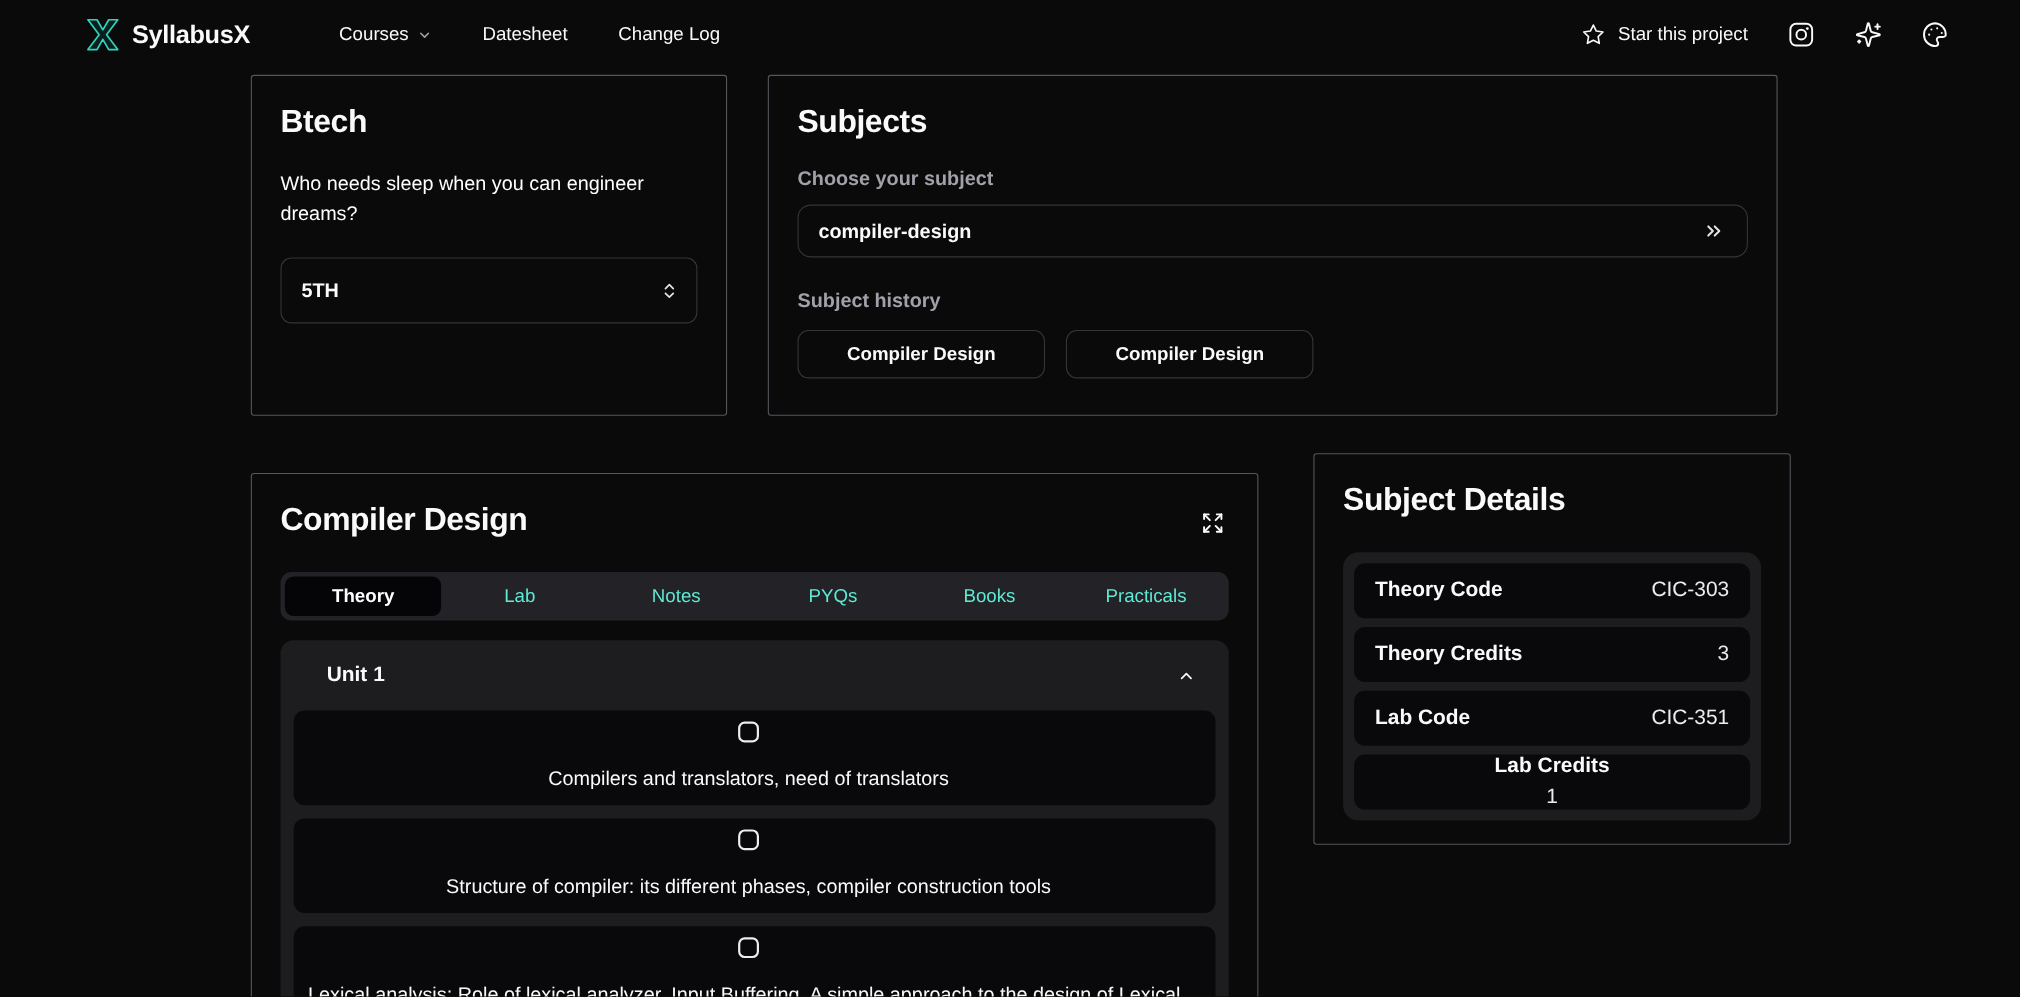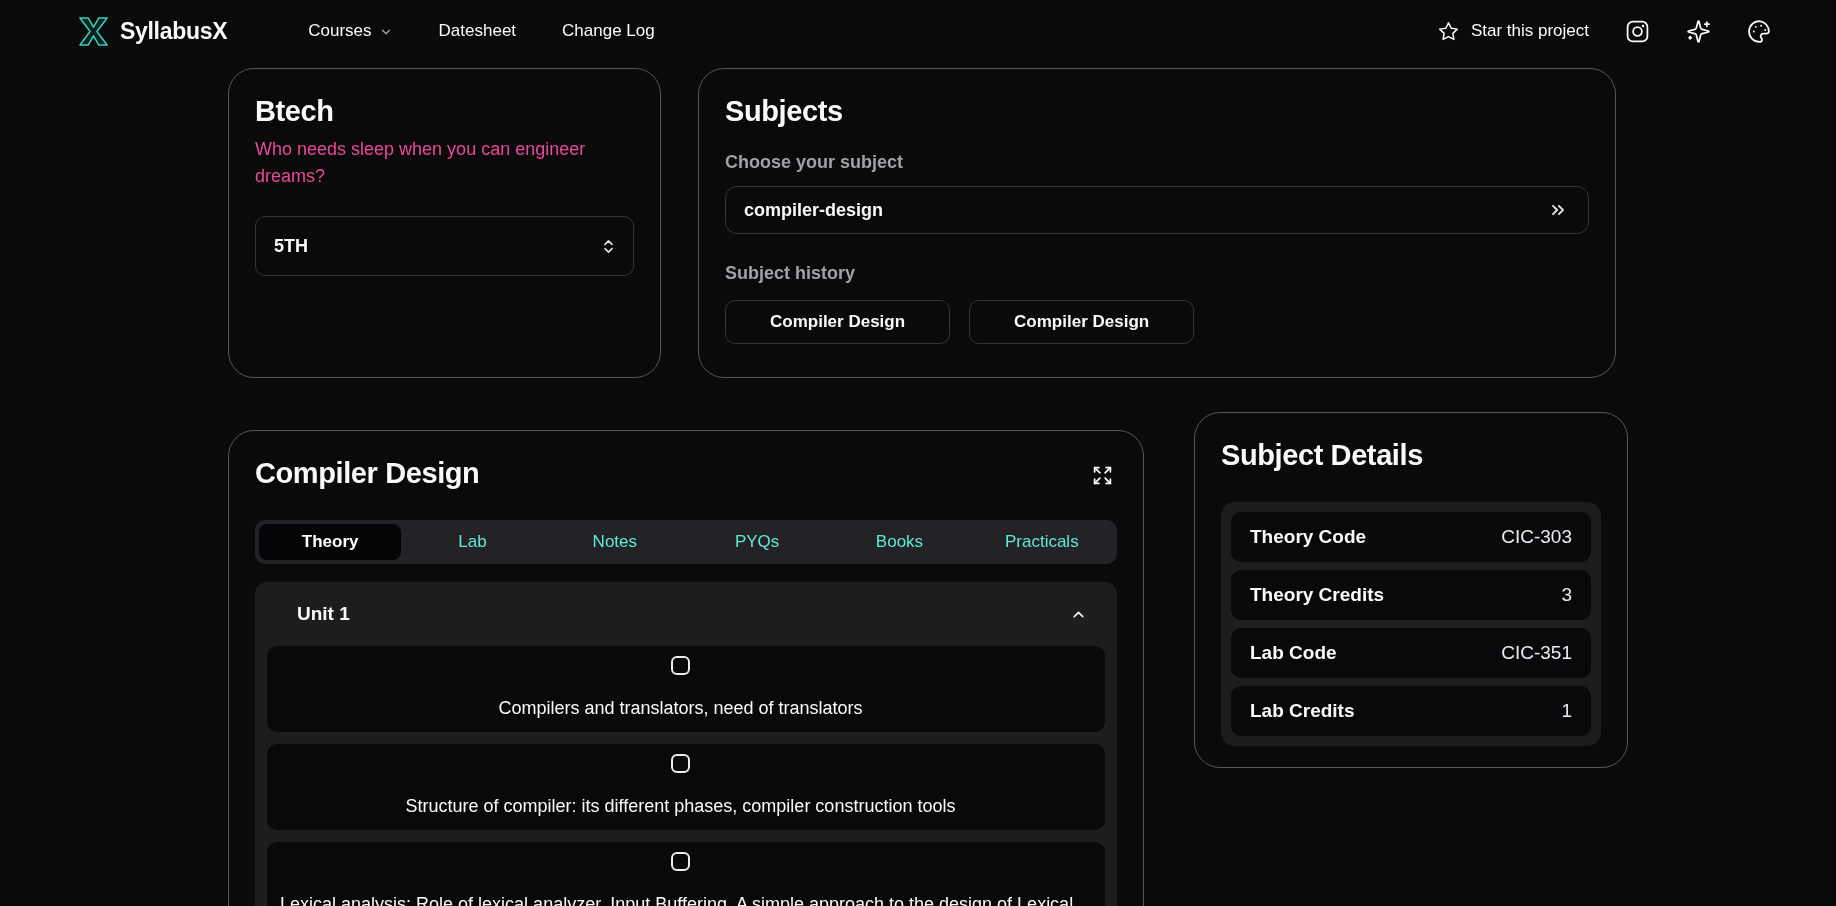--- a/index.html
+++ b/index.html
@@ -29,32 +29,32 @@
   .star-btn { display:flex; align-items:center; gap:12px; background:none; border:none; color:#fafafa; font-size:17px; font-weight:500; font-family:inherit; cursor:pointer; }
   .star-btn svg { width:21px; height:21px; }
   .icon-btn { background:none; border:none; color:#fafafa; cursor:pointer; padding:0; }
   .icon-btn svg { width:25px; height:25px; }
 
   
   .card {
     position:absolute;
     background:#0a0a0a;
     border:1px solid #55555c;
-    border-radius:26px;
+    border-radius:3px;
     padding:26px;
   }
   .card-title { font-size:29px; font-weight:700; letter-spacing:-0.4px; }
 
   .card-btech    { left:228px;  top:68px;  width:433px; height:310px; }
   .card-subjects { left:698px;  top:68px;  width:918px; height:310px; }
   .card-subject  { left:228px;  top:430px; width:916px; height:566px; }
   .card-details  { left:1194px; top:412px; width:434px; height:356px; }
 
   
-  .subtitle { margin-top:8px; font-size:18px; line-height:1.5; color:#ec4899; padding-right:28px; }
+  .subtitle { margin-top:26px; font-size:18px; line-height:1.5; color:#ffffff; padding-right:28px; }
   .select {
     margin-top:26px; height:60px;
     border:1px solid #34343a; border-radius:10px;
     display:flex; align-items:center; justify-content:space-between;
     padding:0 16px 0 18px; font-size:18px; font-weight:700;
     cursor:pointer; background:#0a0a0a;
   }
   .select svg { width:17px; height:17px; color:#e4e4e7; }
 
   
@@ -113,21 +113,21 @@
     background:transparent;
   }
 
   
   .details-box { margin-top:30px; background:#1d1d20; border-radius:14px; padding:10px; }
   .detail-row {
     background:#09090b; border-radius:10px; height:50px;
     display:flex; align-items:center; justify-content:space-between;
     padding:0 19px; margin-bottom:8px;
   }
-  .detail-row:last-child { margin-bottom:0; }
+  .detail-row:last-child { margin-bottom:0;flex-direction:column; }
   .detail-label { font-size:19px; font-weight:700; }
   .detail-value { font-size:19px; font-weight:400; color:#ececf0; }
 </style>
 </head>
 <body>
 
 <header>
   <div class="brand">
     <svg viewBox="0 0 34 32" fill="#0d1f1c" stroke="#2dd4bf" stroke-width="1.6" stroke-linejoin="round">
       <path d="M3 2h8.5l5.5 9.5L22.5 2H31L20.5 16 31 30h-8.5L17 20.5 11.5 30H3l10.5-14z"></path>

